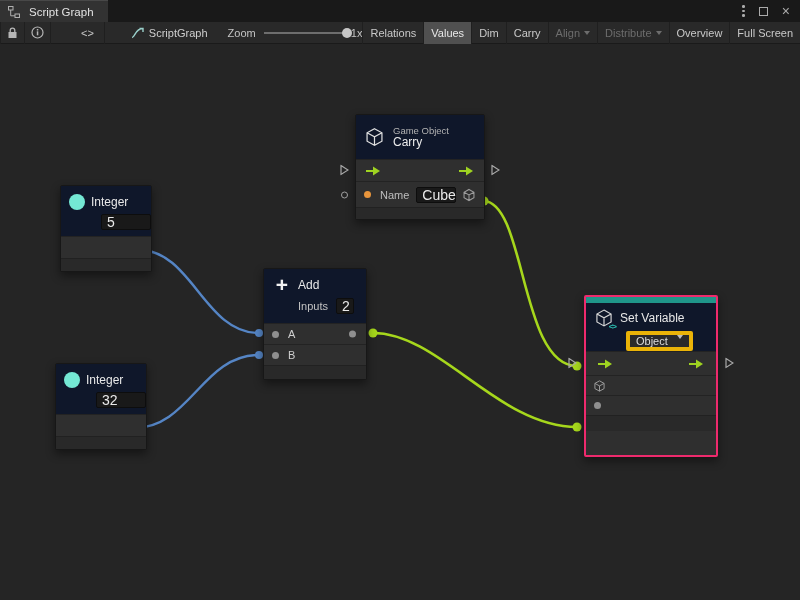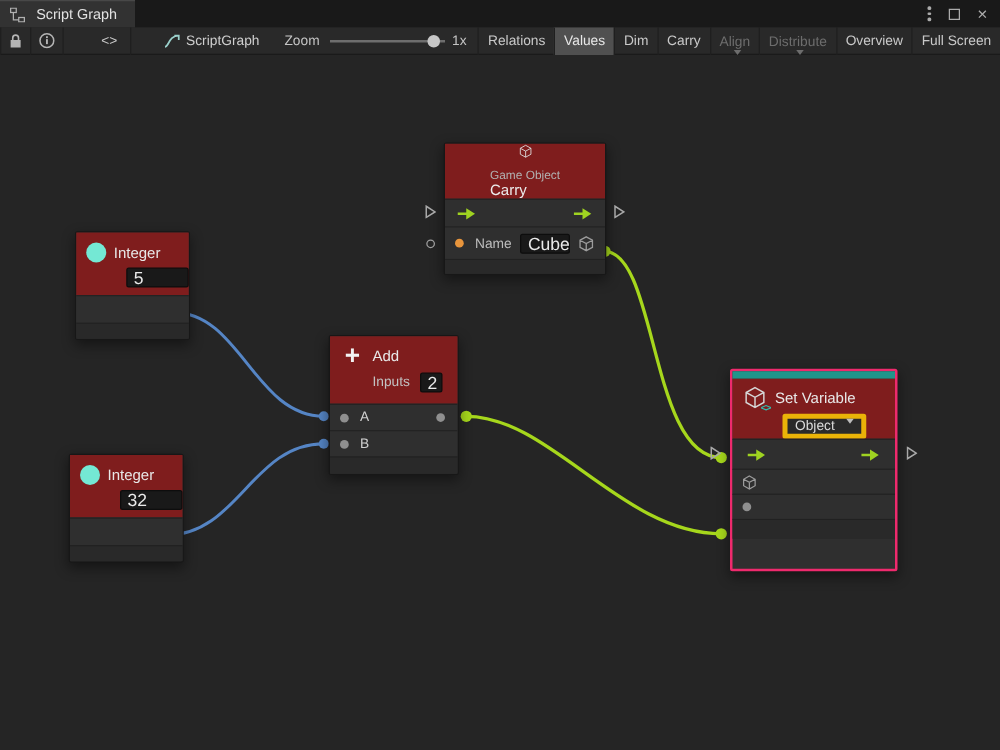--- a/index.html
+++ b/index.html
@@ -20,32 +20,32 @@
   .toolbar { position:absolute; left:0; top:22px; width:800px; height:22px; background:#292929; border-bottom:1px solid #1a1a1a; display:flex; align-items:center; color:#c8c8c8; }
   .tbtn { height:22px; display:flex; align-items:center; justify-content:center; padding:0 6px; border-right:1px solid #1f1f1f; cursor:default; }
   .tbtn.first { border-left:1px solid #1f1f1f; }
   .sg-label { margin-left:26px; display:flex; align-items:center; gap:5px; color:#cfcfcf; }
   .zoom-label { margin-left:20px; color:#c4c4c4; }
   .slider { position:relative; width:92px; height:22px; margin-left:8px; }
   .slider .track { position:absolute; left:0; right:0; top:10px; height:2px; background:#6e6e6e; }
   .slider .handle { position:absolute; top:6px; left:78px; width:10px; height:10px; border-radius:50%; background:#c6c6c6; }
   .zoom-val { margin-left:6px; color:#c4c4c4; }
   .right-btns { margin-left:auto; display:flex; height:22px; }
-  .rbtn { height:22px; display:flex; align-items:center; padding:0 7px; border-left:1px solid #1f1f1f; color:#c9c9c9; white-space:nowrap;justify-content:flex-end; }
+  .rbtn { height:22px; display:flex; align-items:center; padding:0 7px; border-left:1px solid #1f1f1f; color:#c9c9c9; white-space:nowrap; }
   .rbtn.selected { background:#505050; color:#e8e8e8; }
-  .rbtn.disabled { color:#6d6d6d;flex-direction:column; }
+  .rbtn.disabled { color:#6d6d6d; }
   .dd-arrow { width:0; height:0; border-left:3.5px solid transparent; border-right:3.5px solid transparent; border-top:4px solid currentColor; margin-left:4px; }
 
   
   .canvas { position:absolute; left:0; top:44px; width:800px; height:556px; background:#252525; }
   .wires { position:absolute; left:0; top:-44px; width:800px; height:600px; pointer-events:none; z-index:1; }
 
   
   .node { position:absolute; z-index:2; background:#2f2f2f; border:1px solid #171717; border-radius:2px; box-shadow:0 4px 10px rgba(0,0,0,.45); }
-  .nhead { background:#7f1d1d; padding:6px 8px 0 8px;flex-direction:column; }
+  .nhead { background:#0f172a; padding:6px 8px 0 8px; }
   .trow { display:flex; align-items:center; gap:6px; height:20px; }
   .ntitle { font-size:12px; color:#e8e8e8; }
   .nrow { position:relative; display:flex; align-items:center; background:#2f2f2f; border-top:1px solid #232323; }
   .nfoot { background:#292929; border-top:1px solid #212121; }
   .valuebox { background:#191919; border:1px solid #0d0d0d; border-radius:2px; height:16px; line-height:14px; padding:0 5px; color:#eaeaea; font-size:14px; }
   .dot { width:7px; height:7px; border-radius:50%; flex:0 0 auto; }
   .dot.gray { background:#8f8f8f; }
   .dot.orange { background:#e8953c; }
   .oport { width:7px; height:7px; border:1.2px solid #a0a0a0; border-radius:50%; background:transparent; }
   .abs { position:absolute; top:50%; transform:translateY(-50%); }

